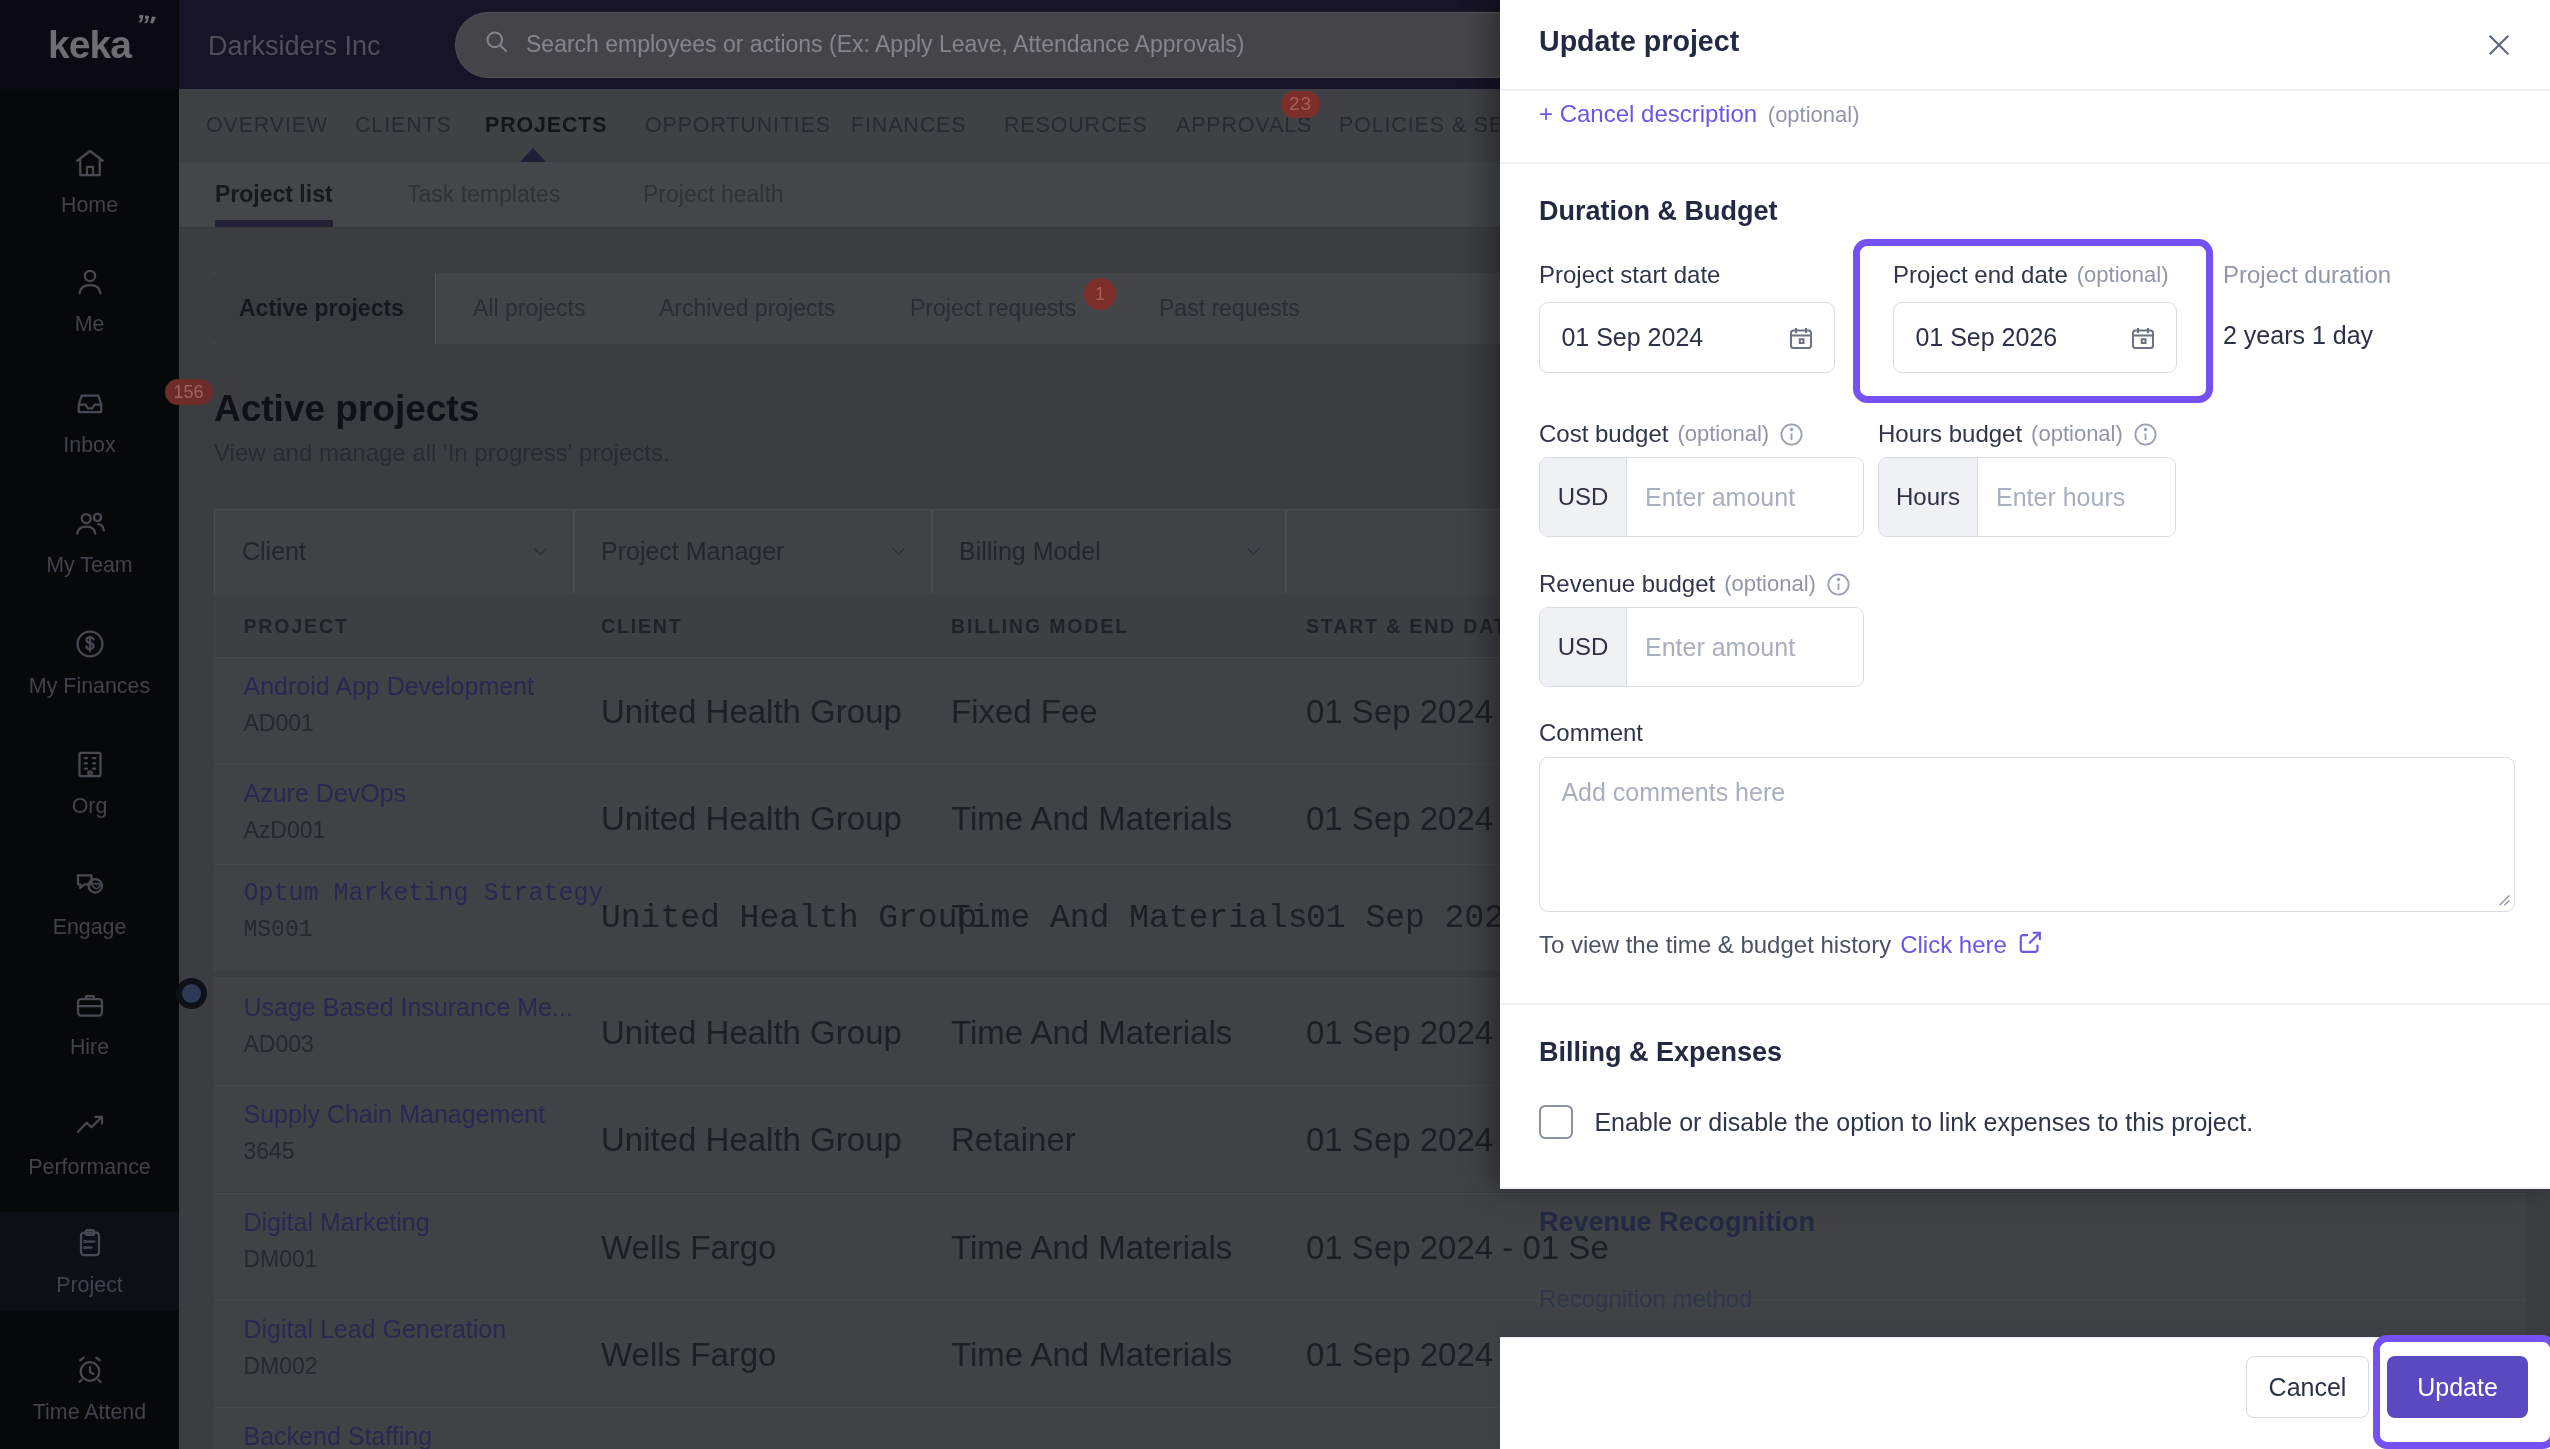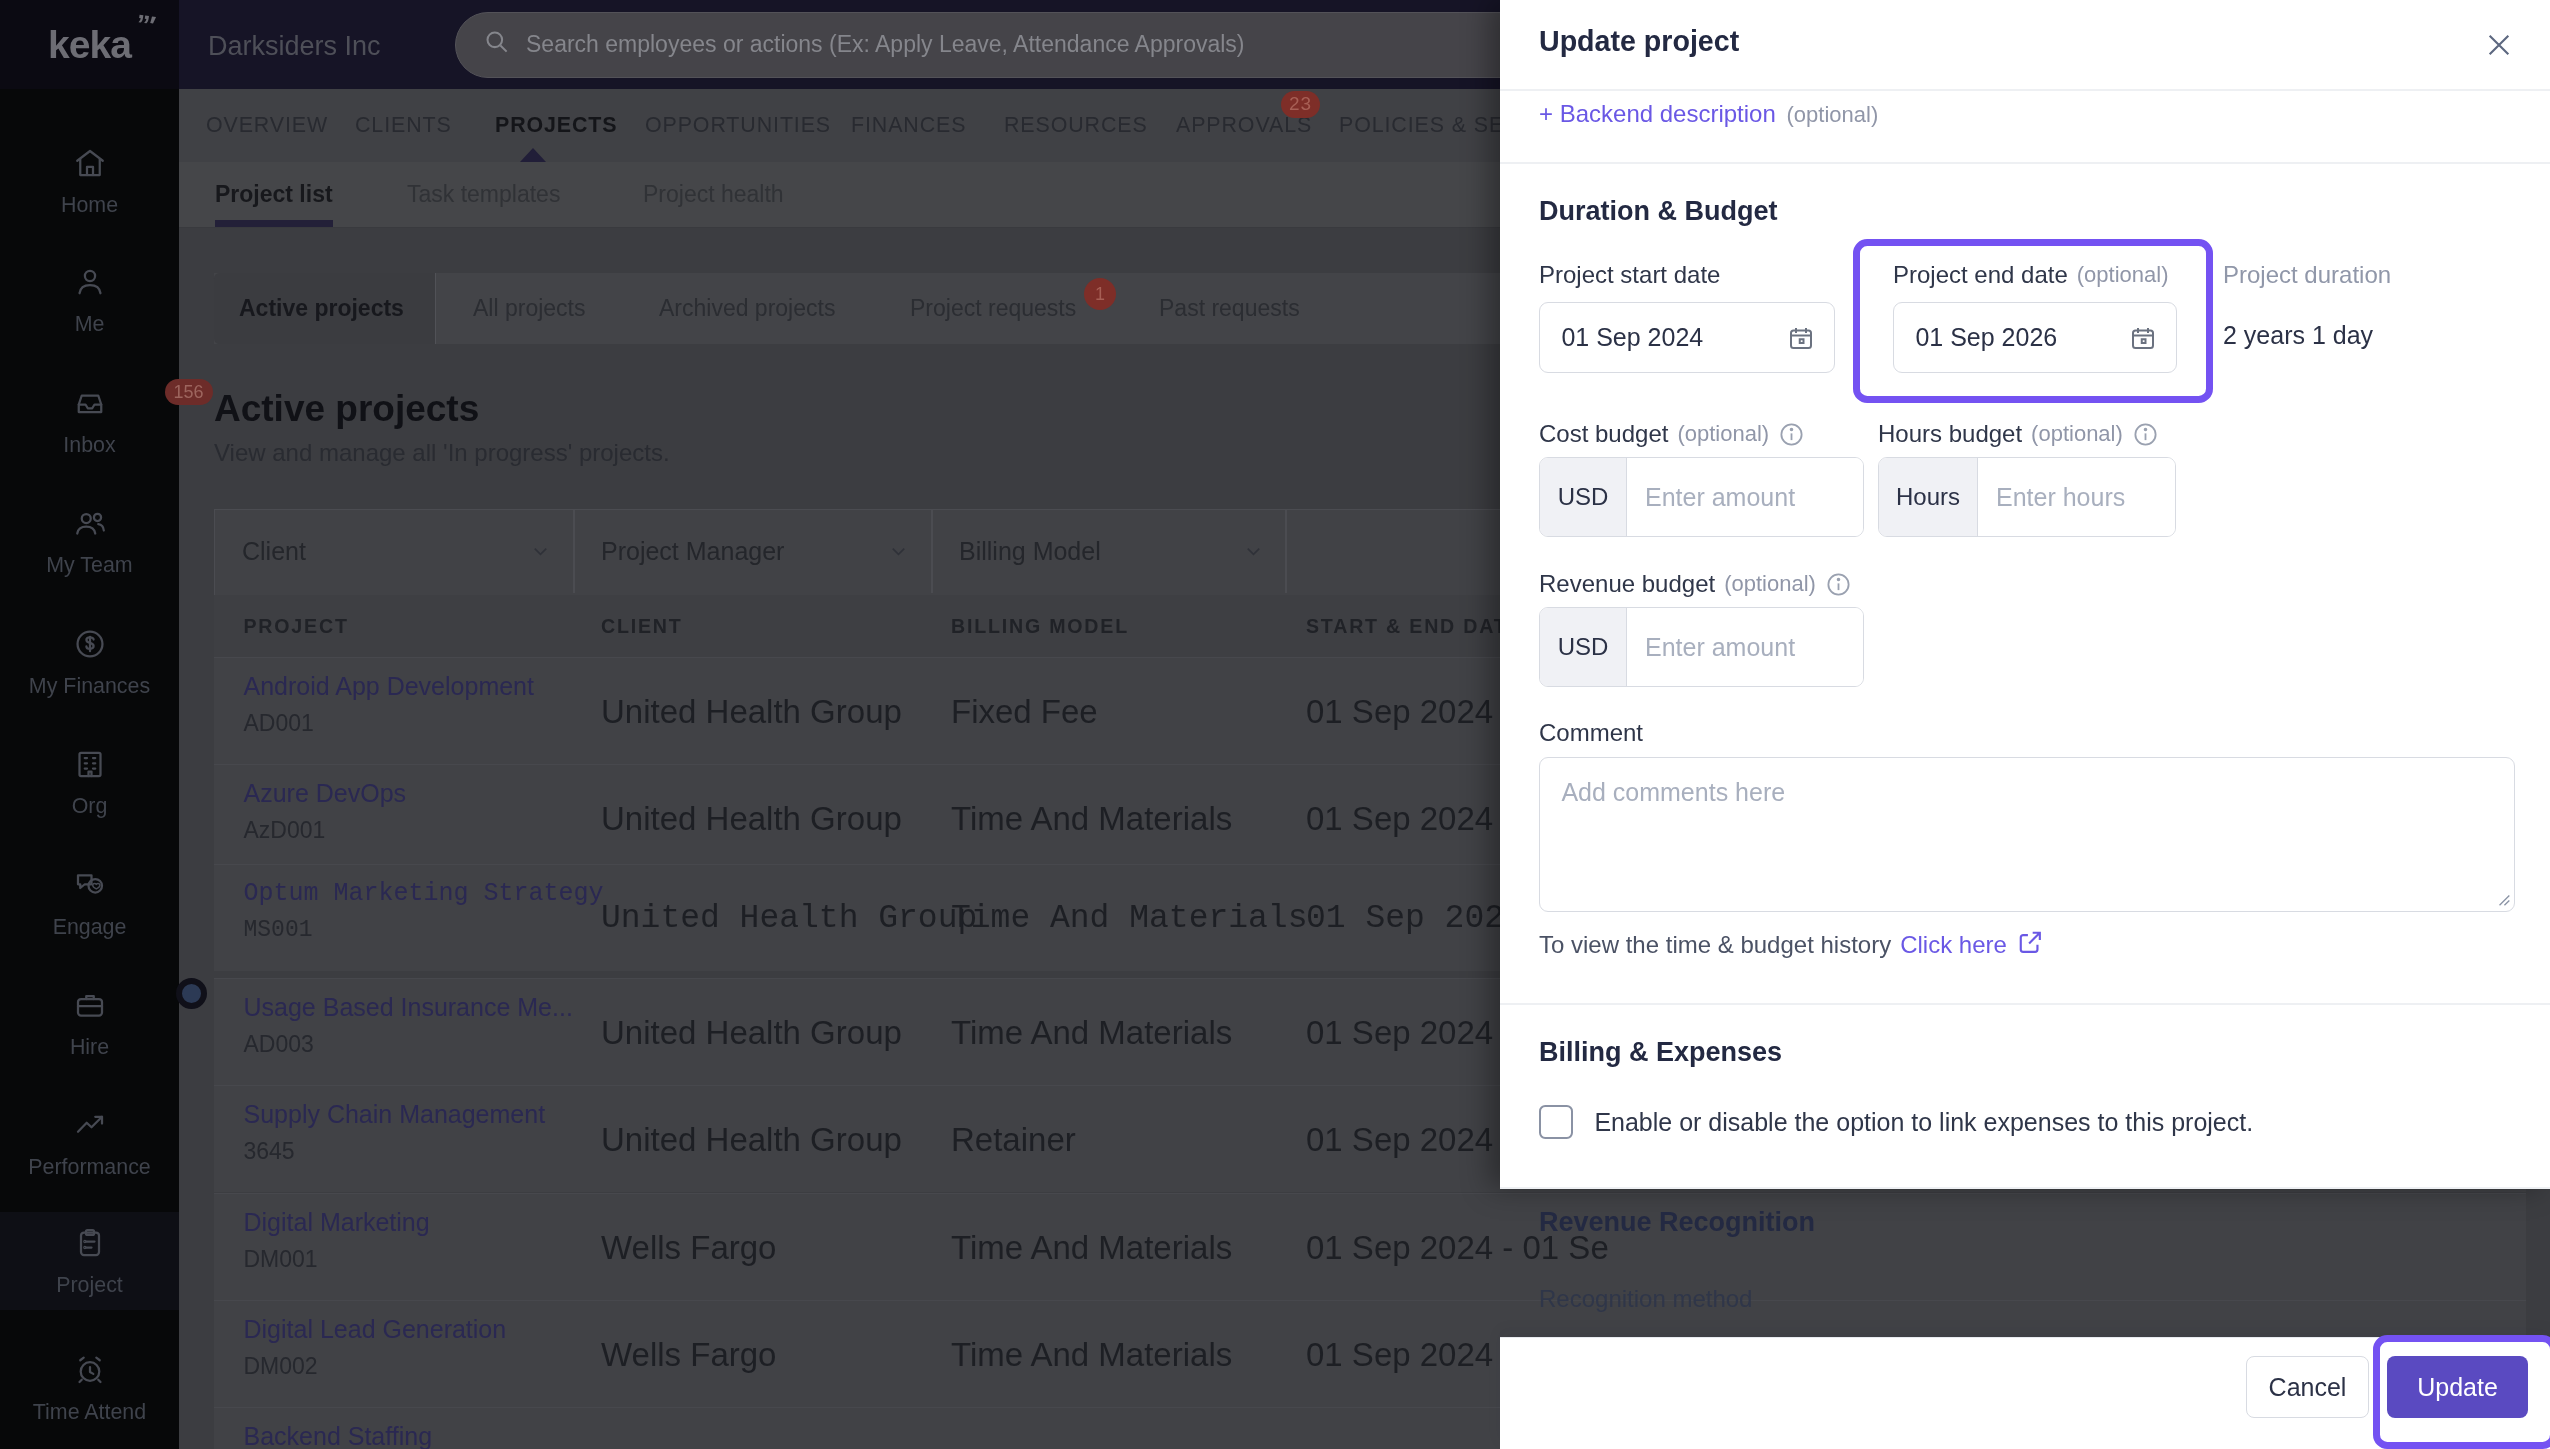--- a/index.html
+++ b/index.html
@@ -232,21 +232,21 @@
             <path d="M12 10 V13.3 L14.2 14.6"></path>
             <path d="M5.5 5.5 L7.8 3.8 M18.5 5.5 L16.2 3.8 M6.5 18.5 L5 20 M17.5 18.5 L19 20"></path>
           </svg></span>
         <span class="lbl">Time Attend</span>
       </div>
     </div>
 
   <div class="navbar" id="navbar">
       <div class="nav-tab" style="left: 27px;">OVERVIEW</div>
       <div class="nav-tab" style="left: 176px;">CLIENTS</div>
-      <div class="nav-tab active" style="left: 316px;">PROJECTS</div>
+      <div class="nav-tab active" style="left: 306px;">PROJECTS</div>
       <div class="tab-caret" style="left: 341px;"></div>
       <div class="nav-tab" style="left: 466px;">OPPORTUNITIES</div>
       <div class="nav-tab" style="left: 672px;">FINANCES</div>
       <div class="nav-tab" style="left: 825px;">RESOURCES</div>
       <div class="nav-tab" style="left: 997px;">APPROVALS<span class="nav-badge">23</span></div>
       <div class="nav-tab" style="left: 1160px;">POLICIES &amp; SETTINGS</div>
     </div>
   <div class="subbar" id="subbar">
       <div class="sub-tab active" style="left: 36px;">Project list<div class="sub-underline"></div></div>
       <div class="sub-tab" style="left: 228px;">Task templates</div>
@@ -351,21 +351,21 @@
   <div class="modal">
     <div class="m-title">Update project</div>
     <div class="m-close">
       <svg width="32" height="32" viewBox="0 0 24 24" fill="none" stroke="currentColor" stroke-width="1.6">
         <path d="M5 5 L19 19 M19 5 L5 19"></path>
       </svg>
     </div>
     <div class="m-div" style="top:89px"></div>
 
     <div class="m-desc-row">
-      <span class="m-link">+ Backend description</span>
+      <span class="m-link">+ Cancel description</span>
       <span class="m-opt">(optional)</span>
     </div>
     <div class="m-div" style="top:162px"></div>
 
     <div class="m-heading" style="top:196px">Duration &amp; Budget</div>
 
     <div class="m-label" style="left:39px;top:261px">Project start date</div>
     <div class="date-input" style="left:39px;top:302px;width:296px">
       <input readonly="" value="01 Sep 2024" style="">
       <span class="cal">

